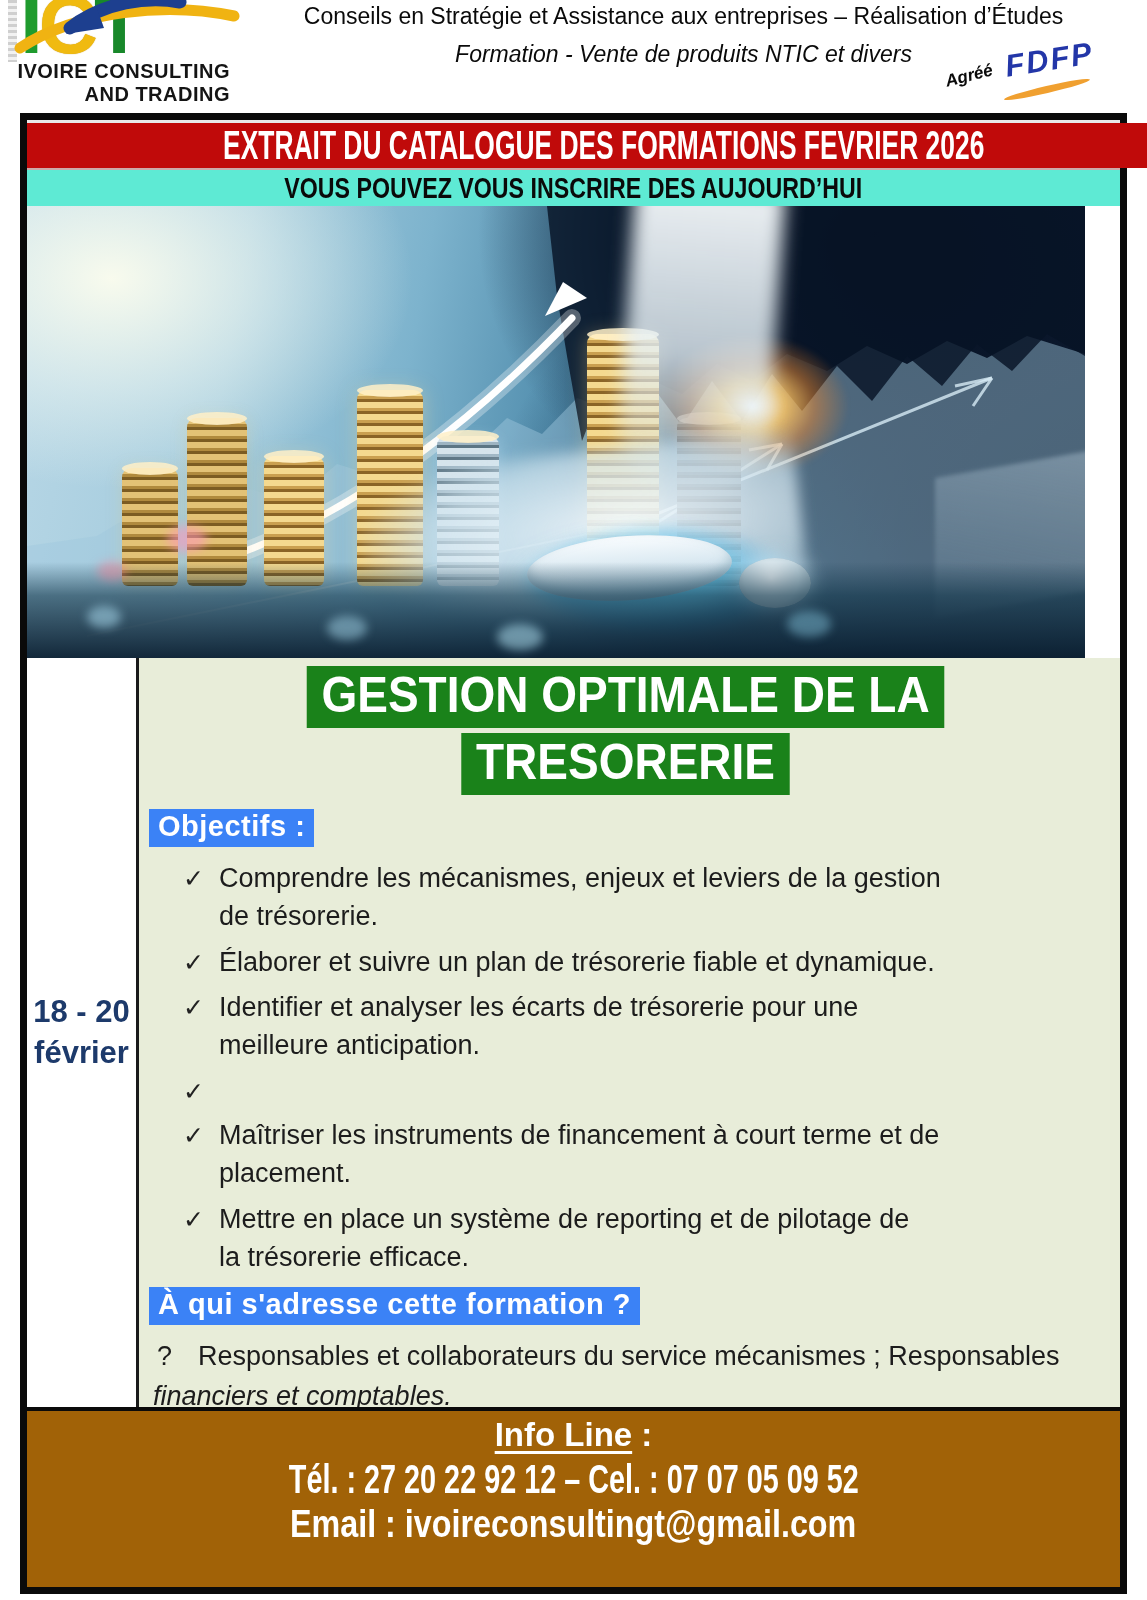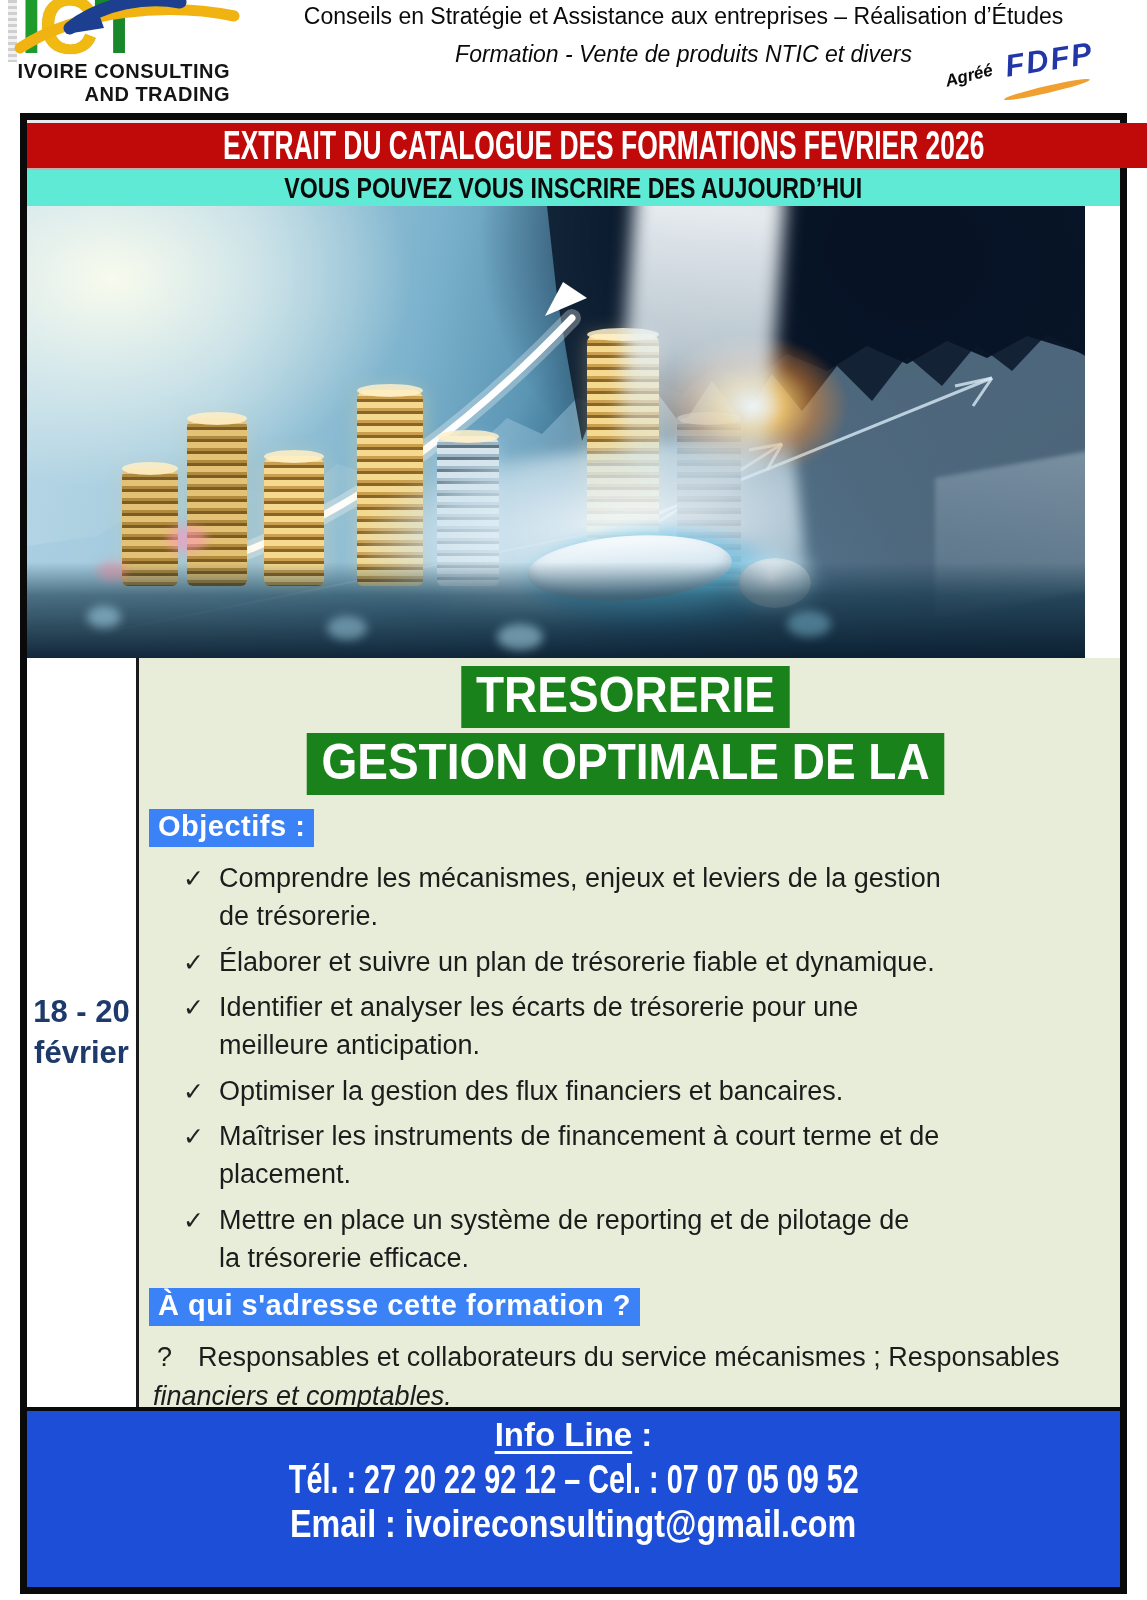--- a/index.html
+++ b/index.html
@@ -118,21 +118,21 @@
   .objectives li { display:flex; gap:15px; margin-bottom:7px; font-size:27px; color:#1c1c1c; line-height:1.42; }
   .check { flex:0 0 auto; font-size:25px; color:#222; margin-top:2px; }
   .oline { display:block; }
   .oline:empty { display:none; }
 
   .audience { font-size:27px; color:#1c1c1c; line-height:1.45; margin:2px 0 0 4px; }
   .qb { margin:0 26px 0 4px; }
   .a2 { display:block;font-style:italic; }
 
   
-  .footer { height:180px; background:#1d4ed8; border-top:4px solid #0a0a0a;
+  .footer { height:180px; background:#a16207; border-top:4px solid #0a0a0a;
     color:#fff; text-align:center; padding-top:5px; }
   .info-line { font-size:33px; font-weight:700; }
   .info-underline { text-decoration:underline; text-underline-offset:5px; }
   .phone { font-size:40px; font-weight:700; transform:scaleX(.72); margin-top:3px; }
   .email { font-size:38px; font-weight:700; transform:scaleX(.85); margin-top:1px; }
 </style>
 </head>
 <body>
 
 <div class="page">
@@ -227,22 +227,22 @@
     <div class="content-row">
       <aside class="date-col">
         <div class="date">
           <div>18 - 20</div>
           <div>février</div>
         </div>
       </aside>
 
       <main class="main-col">
         <h1 class="title">
+          <div class="t-line"><span class="hl-green">GESTION OPTIMALE DE LA</span></div>
           <div class="t-line"><span class="hl-green">TRESORERIE</span></div>
-          <div class="t-line"><span class="hl-green">GESTION OPTIMALE DE LA</span></div>
         </h1>
 
         <div class="label-red">Objectifs :</div>
 
         <ul class="objectives">
           <li>
             <span class="check">✓</span>
             <span class="obj-text">
                 <span class="oline">Comprendre les mécanismes, enjeux et leviers de la gestion</span>
                 <span class="oline">de trésorerie.</span>
@@ -256,23 +256,20 @@
           </li>
           <li>
             <span class="check">✓</span>
             <span class="obj-text">
                 <span class="oline">Identifier et analyser les écarts de trésorerie pour une</span>
                 <span class="oline">meilleure anticipation.</span>
               </span>
           </li>
           <li>
             <span class="check">✓</span>
-            <span class="obj-text">
-                <span class="oline">Optimiser la gestion des flux financiers et bancaires.</span>
-              </span>
           </li>
           <li>
             <span class="check">✓</span>
             <span class="obj-text">
                 <span class="oline">Maîtriser les instruments de financement à court terme et de</span>
                 <span class="oline">placement.</span>
               </span>
           </li>
           <li>
             <span class="check">✓</span>

